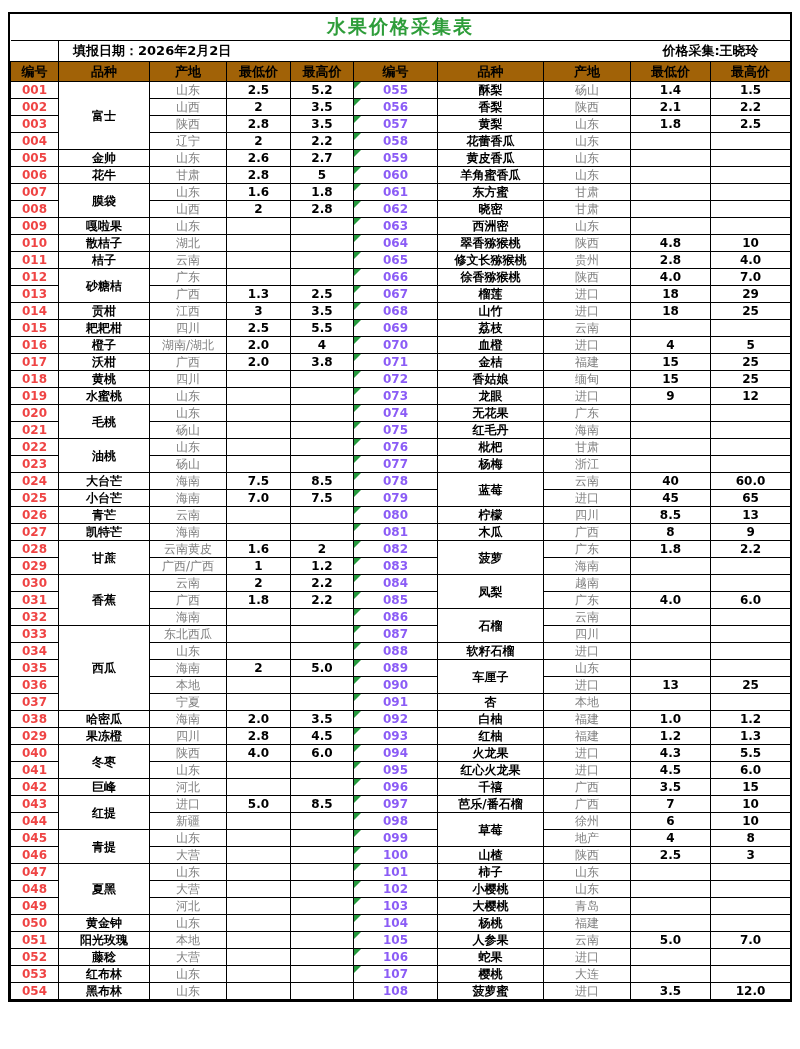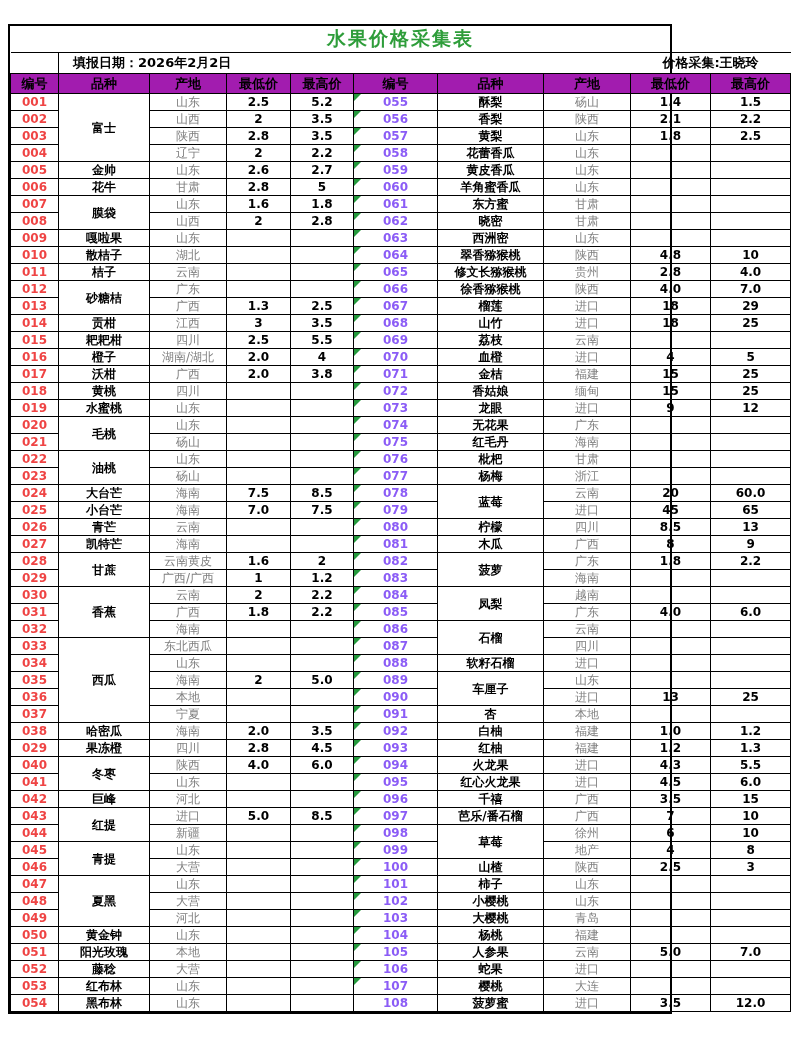--- a/index.html
+++ b/index.html
@@ -1,28 +1,28 @@
 <!DOCTYPE html>
 <html><head>
 <meta charset="utf-8">
 <style>
   html,body{margin:0;padding:0;background:#ffffff;width:800px;height:1049px;
     font-family:"DejaVu Sans","Liberation Sans",sans-serif;}
-  .sheet{position:absolute;left:8px;top:24px;width:664px;border:2px solid #000;
+  .sheet{position:absolute;left:8px;top:12px;width:784px;border:2px solid #000;
     box-sizing:border-box;background:#fff;}
   table{border-collapse:collapse;table-layout:fixed;width:100%;}
   td,th{border:1px solid #000;padding:0;overflow:hidden;white-space:nowrap;
     text-align:center;vertical-align:middle;box-sizing:border-box;}
   tr.title-row td{border:none;border-bottom:1px solid #000;height:25px;}
   .title-text{color:#2e9d3a;font-size:19px;font-weight:bold;letter-spacing:2px;}
   tr.info-row td{border:none;border-bottom:1px solid #000;height:21px;margin-left:48px;}
   tr.info-row td.info-spacer{border-right:1px solid #000;}
   .info-flex{display:flex;justify-content:space-between;align-items:center;
     font-size:13px;font-weight:bold;color:#000;padding-left:14px;padding-right:32px;}
-  tr.head-row th{height:20px;font-size:13px;font-weight:bold;color:#000;background:#a21caf;}
+  tr.head-row th{height:20px;font-size:13px;font-weight:bold;color:#000;background:#a16207;}
   tr.data-row td{height:16.85px;font-size:12px;line-height:16px;}
   td.id-left{color:#ef4444;font-weight:bold;}
   td.id-right{color:#8b5cf6;font-weight:bold;position:relative;}
   td.variety{font-weight:bold;color:#000;font-size:12px;}
   td.origin{color:#7f7f7f;font-weight:normal;font-size:11.5px;}
   td.price{font-weight:bold;color:#000;}
   .tri{position:absolute;top:0;left:0;width:0;height:0;
     border-top:7px solid #259a3d;border-right:7px solid transparent;}
 </style>
 </head>
@@ -341,21 +341,21 @@
         </tr>
         <tr class="data-row">
           <td class="id-left">024</td>
           <td class="variety">大台芒</td>
           <td class="origin">海南</td>
           <td class="price">7.5</td>
           <td class="price">8.5</td>
           <td class="id-right"><span class="tri"></span>078</td>
           <td class="variety" rowspan="2">蓝莓</td>
           <td class="origin">云南</td>
-          <td class="price">20</td>
+          <td class="price">40</td>
           <td class="price">60.0</td>
         </tr>
         <tr class="data-row">
           <td class="id-left">025</td>
           <td class="variety">小台芒</td>
           <td class="origin">海南</td>
           <td class="price">7.0</td>
           <td class="price">7.5</td>
           <td class="id-right"><span class="tri"></span>079</td>
           <td class="origin">进口</td>

